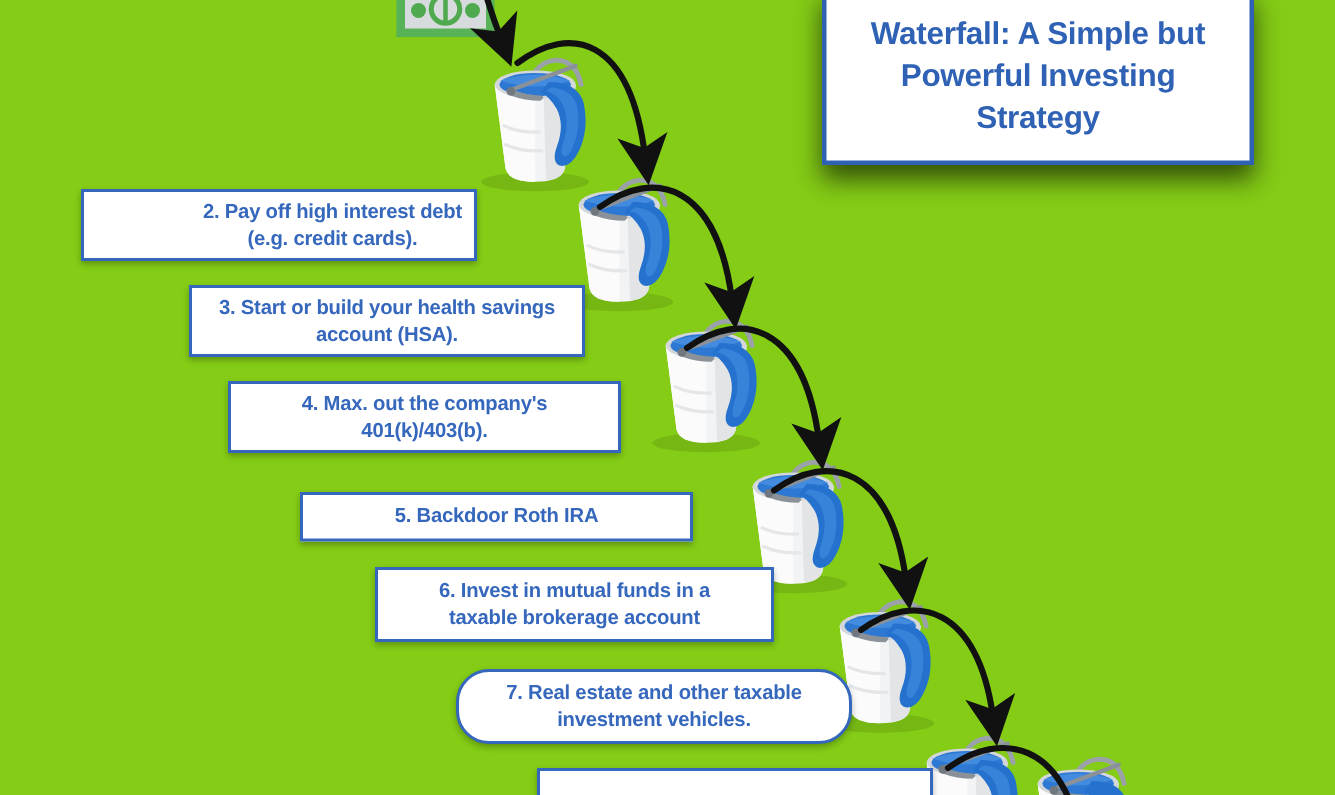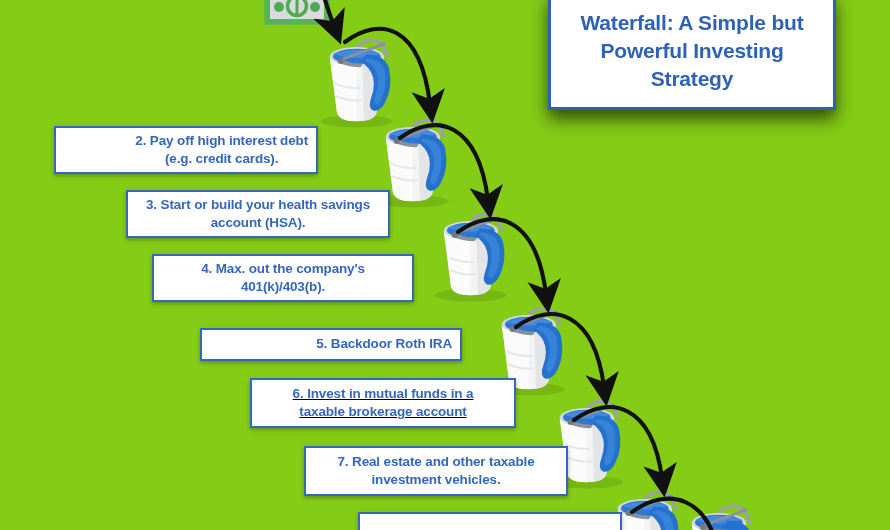--- a/index.html
+++ b/index.html
@@ -288,30 +288,30 @@
   <div class="step-box" style="left:98px; top:190px; width:264px; height:48px;margin-left:28px;">
     <div class="step-text">3. Start or build your health savings
 account (HSA).</div>
   </div>
 
   <div class="step-box" style="left:152px; top:254px; width:262px; height:48px;">
     <div class="step-text">4. Max. out the company's
 401(k)/403(b).</div>
   </div>
 
-  <div class="step-box" style="left:200px; top:328px; width:262px; height:33px;justify-content:flex-end;">
+  <div class="step-box" style="left:200px; top:328px; width:262px; height:33px;">
     <div class="step-text">5. Backdoor Roth IRA</div>
   </div>
 
-  <div class="step-box" style="left:250px; top:378px; width:266px; height:50px;text-decoration:underline;">
+  <div class="step-box" style="left:250px; top:378px; width:266px; height:50px;">
     <div class="step-text">6. Invest in mutual funds in a
 taxable brokerage account</div>
   </div>
 
-  <div class="step-box" style="left:304px; top:446px; width:264px; height:50px;">
+  <div class="step-box" style="left:304px; top:446px; width:264px; height:50px;border-radius:22px;">
     <div class="step-text">7. Real estate and other taxable
 investment vehicles.</div>
   </div>
 
   <div class="step-box" style="left:358px; top:512px; width:264px; height:50px;">
     <div class="step-text" style="padding-top:2px;">8. Pay off low interest debt and your</div>
   </div>
 
 </div>
 

